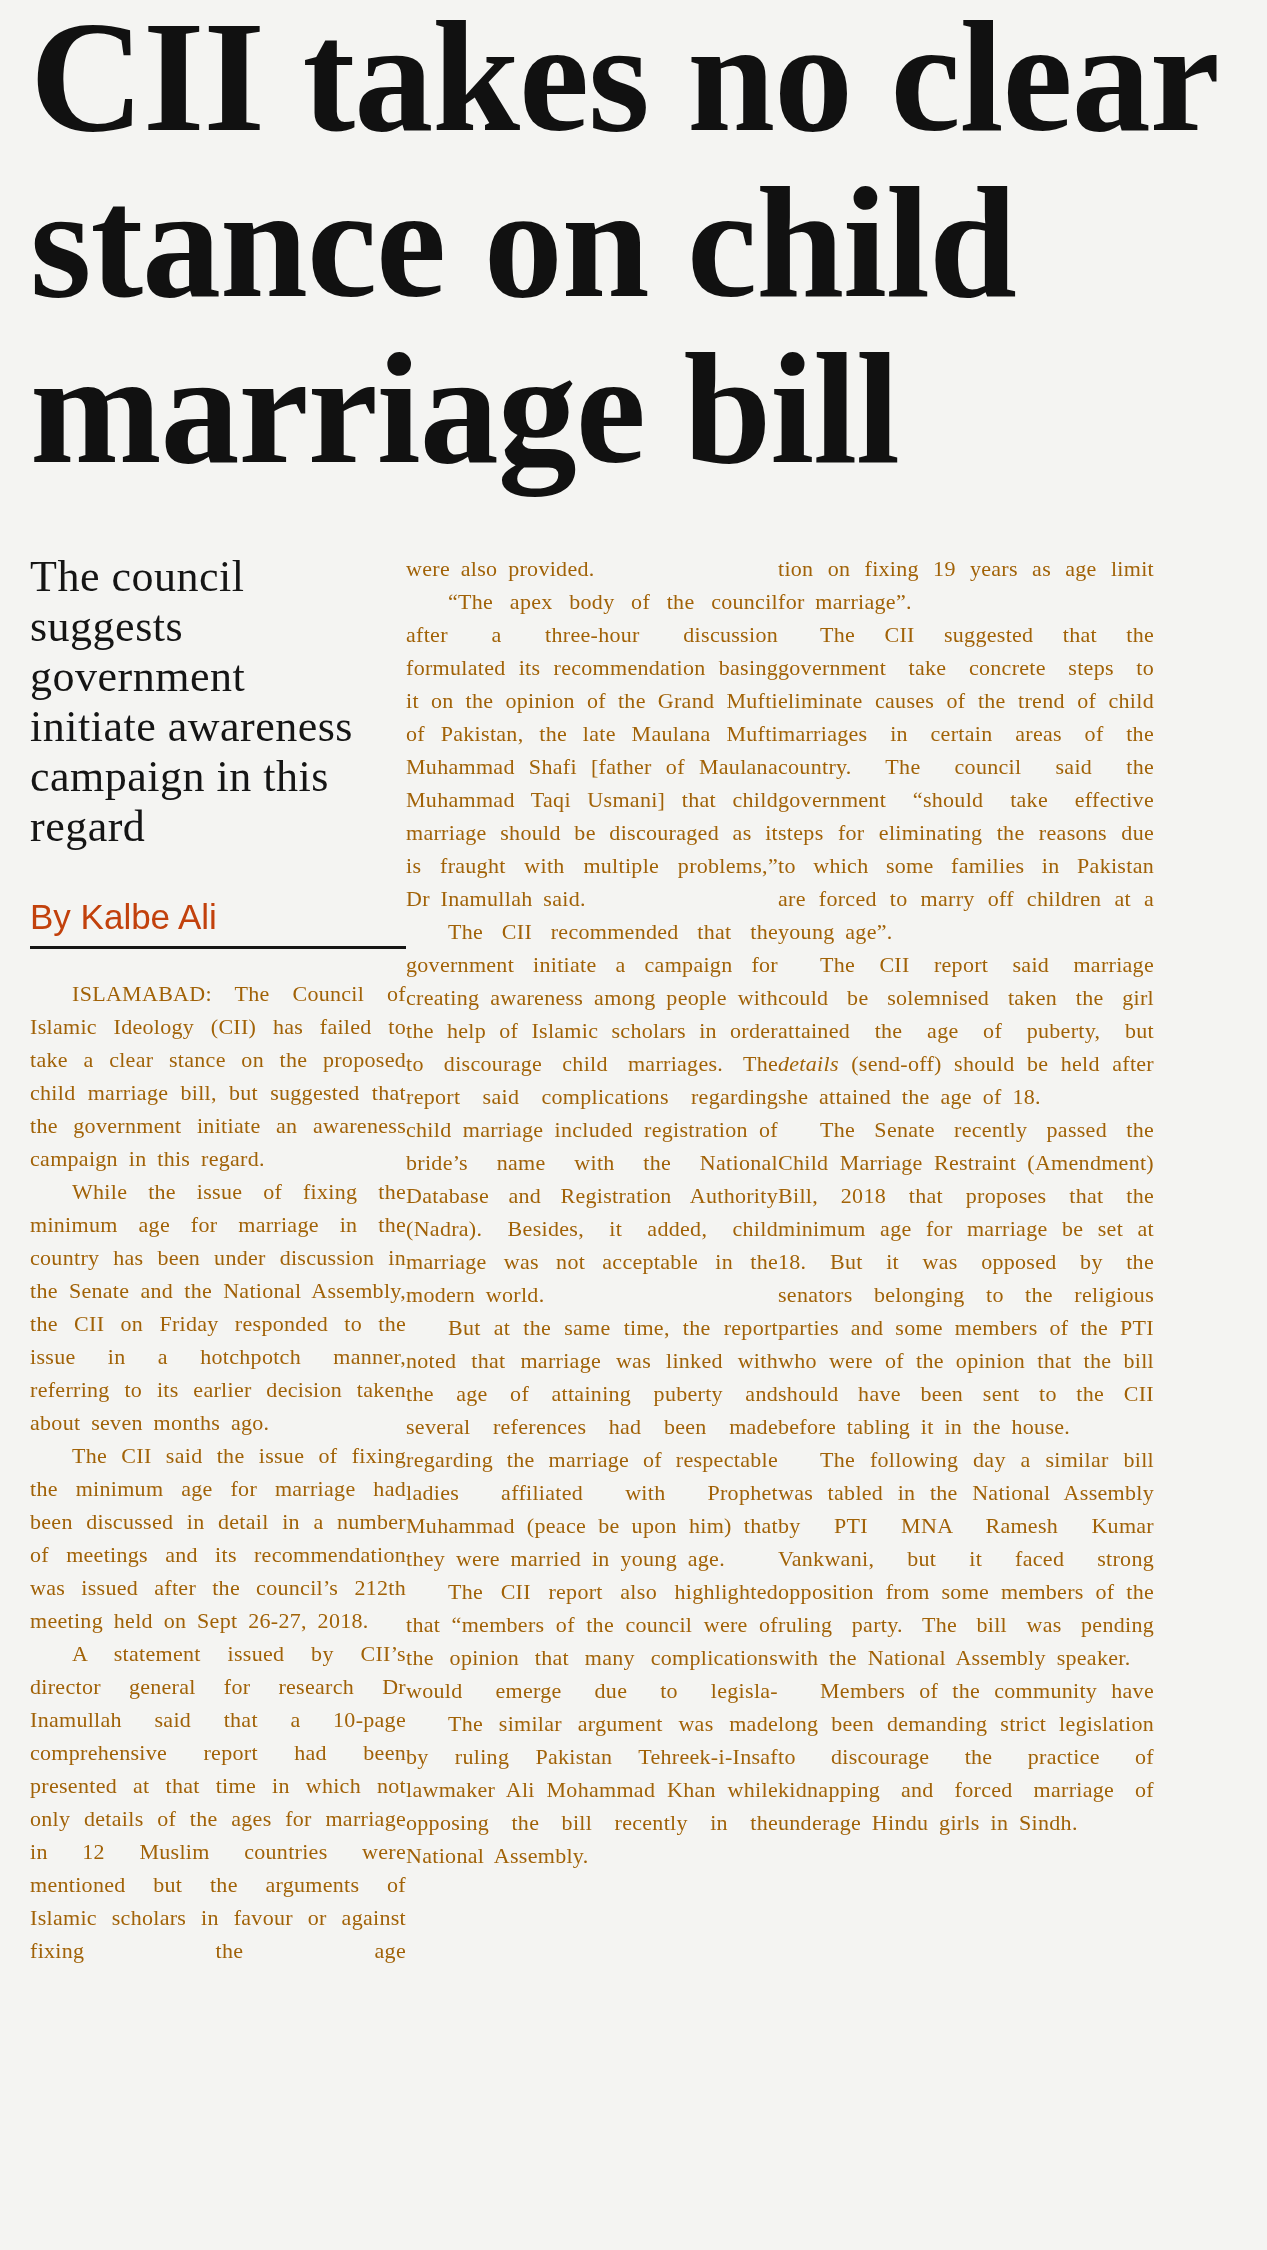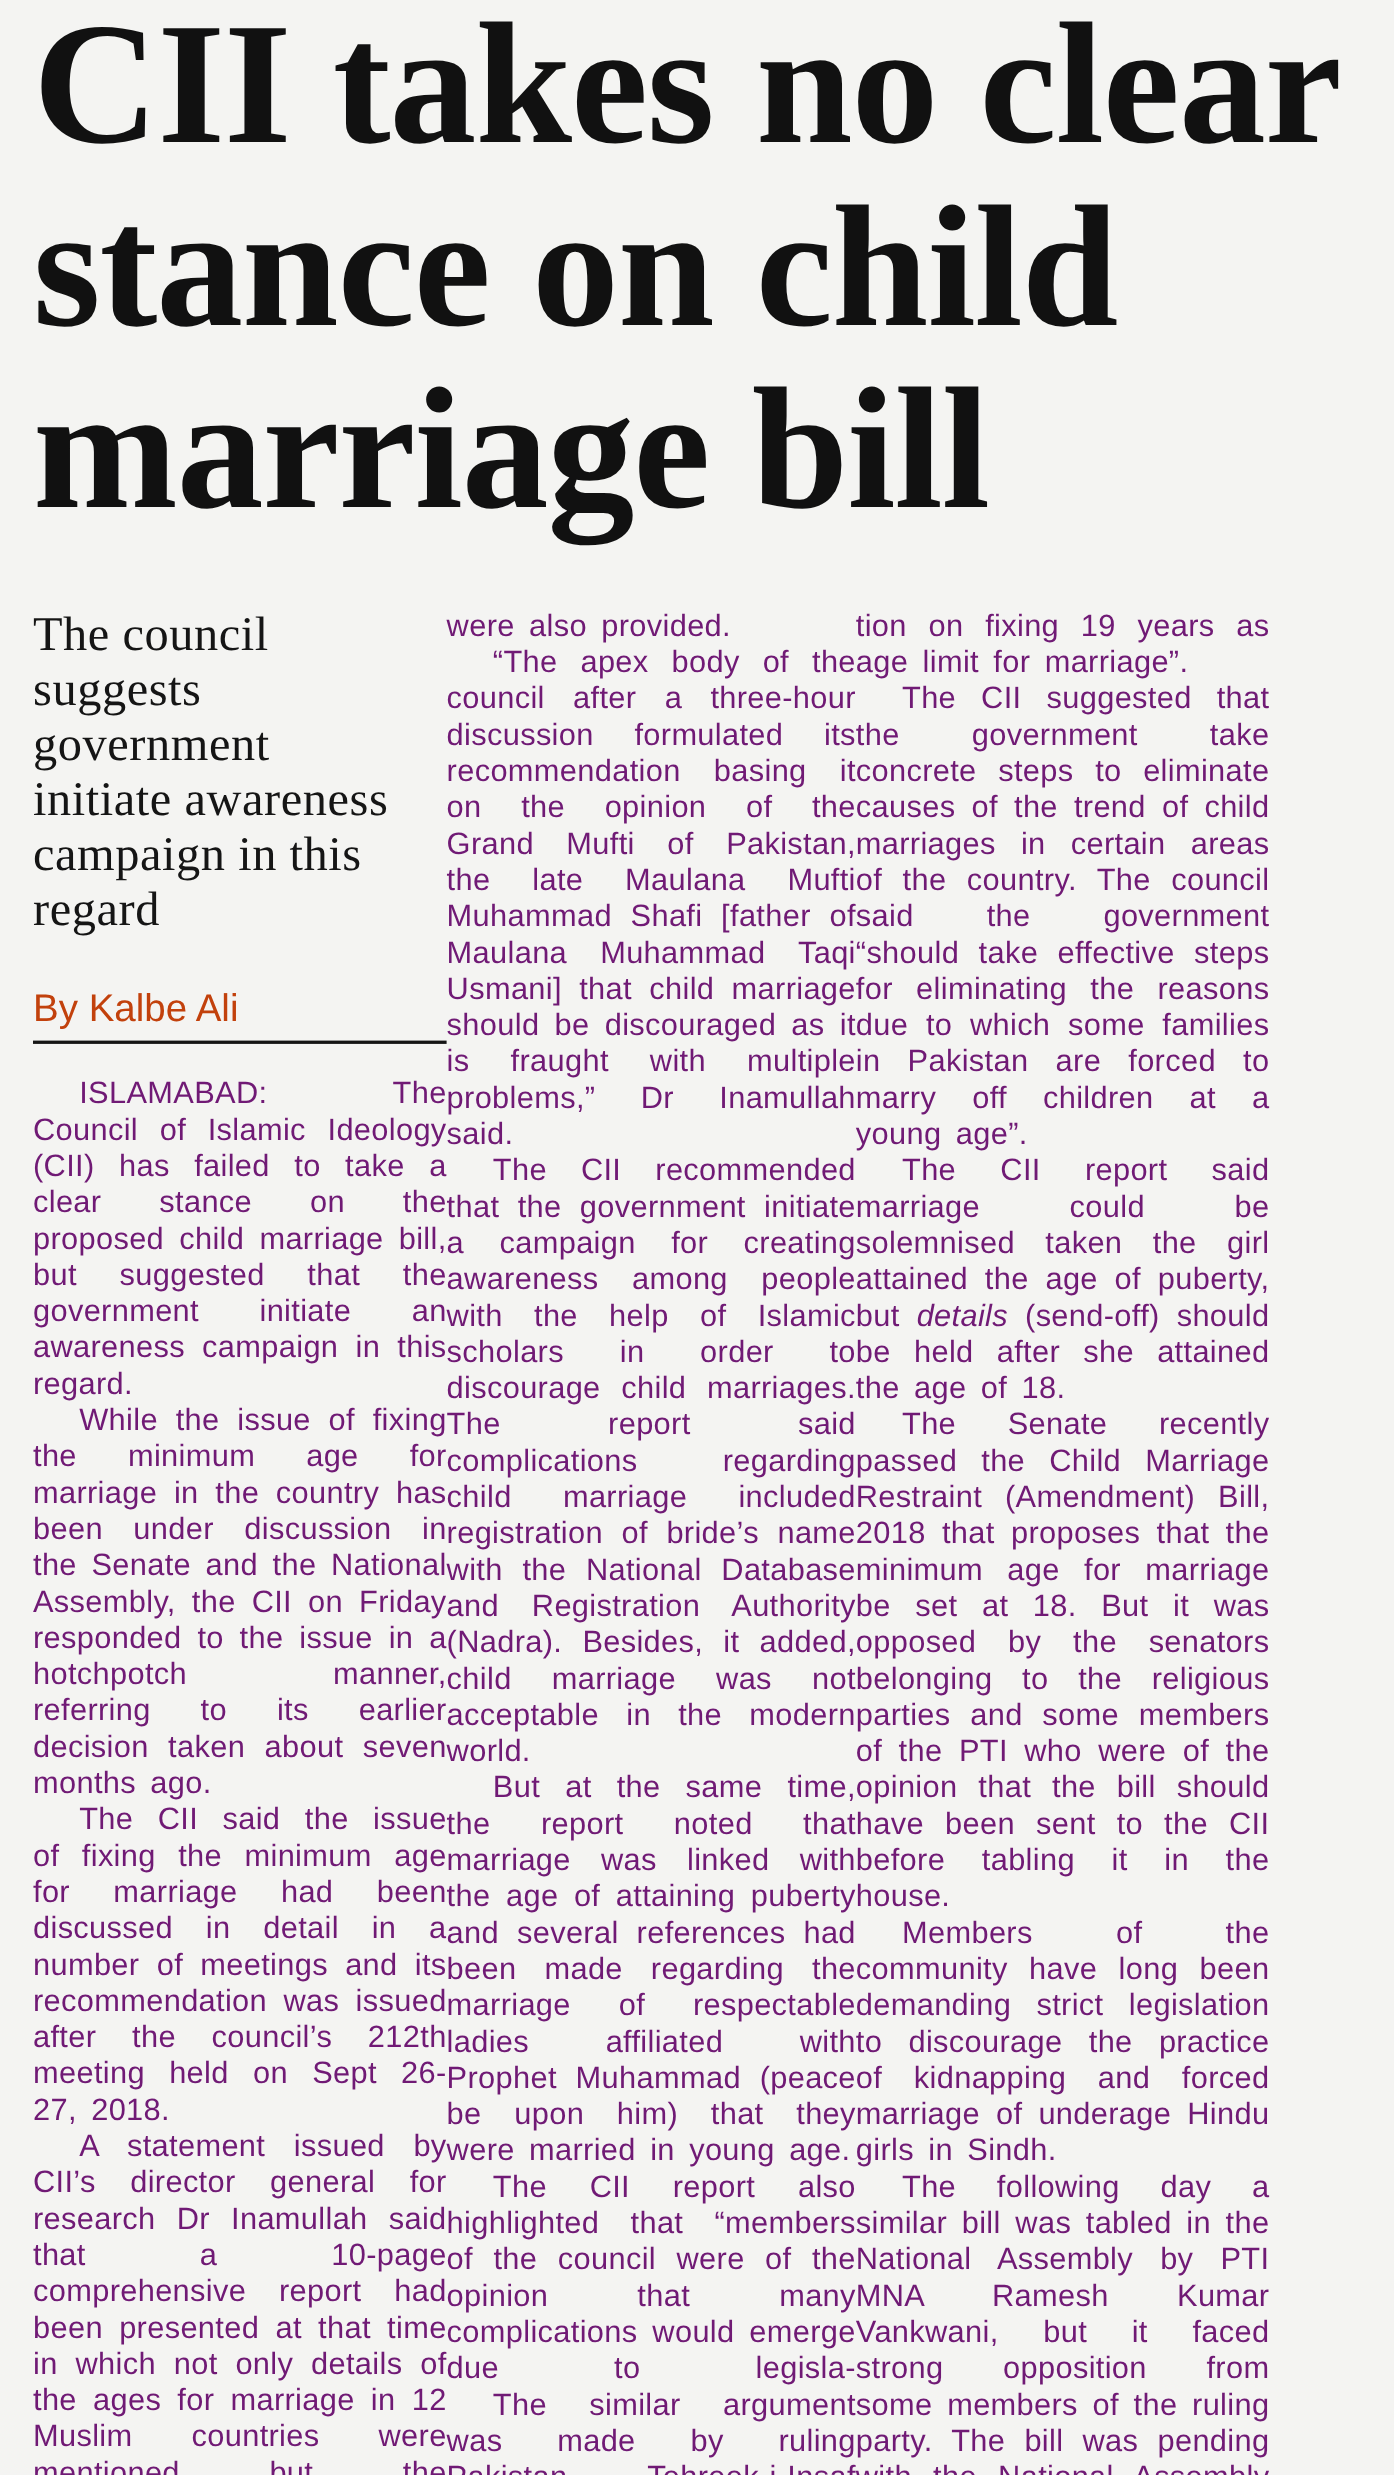--- a/index.html
+++ b/index.html
@@ -52,28 +52,28 @@
   .byline-rule {
     border: none;
     border-top: 3px solid #151515;
     margin: 10px 0 0 0;
     width: 100%;
   }
   .col-1 .body-start { margin-top: 28px; }
 
   p.body-para {
     margin: 0;
-    font-family: Liberation Sans, sans-serif;
-    font-size: 28px;
+    font-family: Liberation Serif, serif;
+    font-size: 22px;
     line-height: 33px;
     letter-spacing: 0.3px;
     word-spacing: 5px;
     text-align: justify;
     text-indent: 42px;
-    color: #701a75;
+    color: #a16207;
   }
   p.body-para.no-indent { text-indent: 0; }
   p.body-para.justify-last { text-align-last: justify; }
 </style>
 </head>
 <body>
 
 <div class="page">
   <h1 class="headline">CII takes no clear stance on child marriage bill</h1>
 
@@ -98,18 +98,18 @@
           <p class="body-para justify-last"><span>The CII report also highlighted that “members of the council were of the opinion that many complications would emerge due to legisla-</span></p>
           <p class="body-para"><span>The similar argument was made by ruling Pakistan Tehreek-i-Insaf lawmaker Ali Mohammad Khan while opposing the bill recently in the National Assembly.</span></p>
         </div>
     </div>
     <div class="col col-3">
       <div>
           <p class="body-para no-indent"><span>tion on fixing 19 years as age limit for marriage”.</span></p>
           <p class="body-para"><span>The CII suggested that the government take concrete steps to eliminate causes of the trend of child marriages in certain areas of the country. The council said the government “should take effective steps for eliminating the reasons due to which some families in Pakistan are forced to marry off children at a young age”.</span></p>
           <p class="body-para"><span>The CII report said marriage could be solemnised taken the girl attained the age of puberty, but </span><i>details</i><span> (send-off) should be held after she attained the age of 18.</span></p>
           <p class="body-para"><span>The Senate recently passed the Child Marriage Restraint (Amendment) Bill, 2018 that proposes that the minimum age for marriage be set at 18. But it was opposed by the senators belonging to the religious parties and some members of the PTI who were of the opinion that the bill should have been sent to the CII before tabling it in the house.</span></p>
+          <p class="body-para"><span>The following day a similar bill was tabled in the National Assembly by PTI MNA Ramesh Kumar Vankwani, but it faced strong opposition from some members of the ruling party. The bill was pending with the National Assembly speaker.</span></p>
           <p class="body-para"><span>Members of the community have long been demanding strict legislation to discourage the practice of kidnapping and forced marriage of underage Hindu girls in Sindh.</span></p>
-          <p class="body-para"><span>The following day a similar bill was tabled in the National Assembly by PTI MNA Ramesh Kumar Vankwani, but it faced strong opposition from some members of the ruling party. The bill was pending with the National Assembly speaker.</span></p>
         </div>
     </div>
   </div>
 </div>
 
 </body></html>

